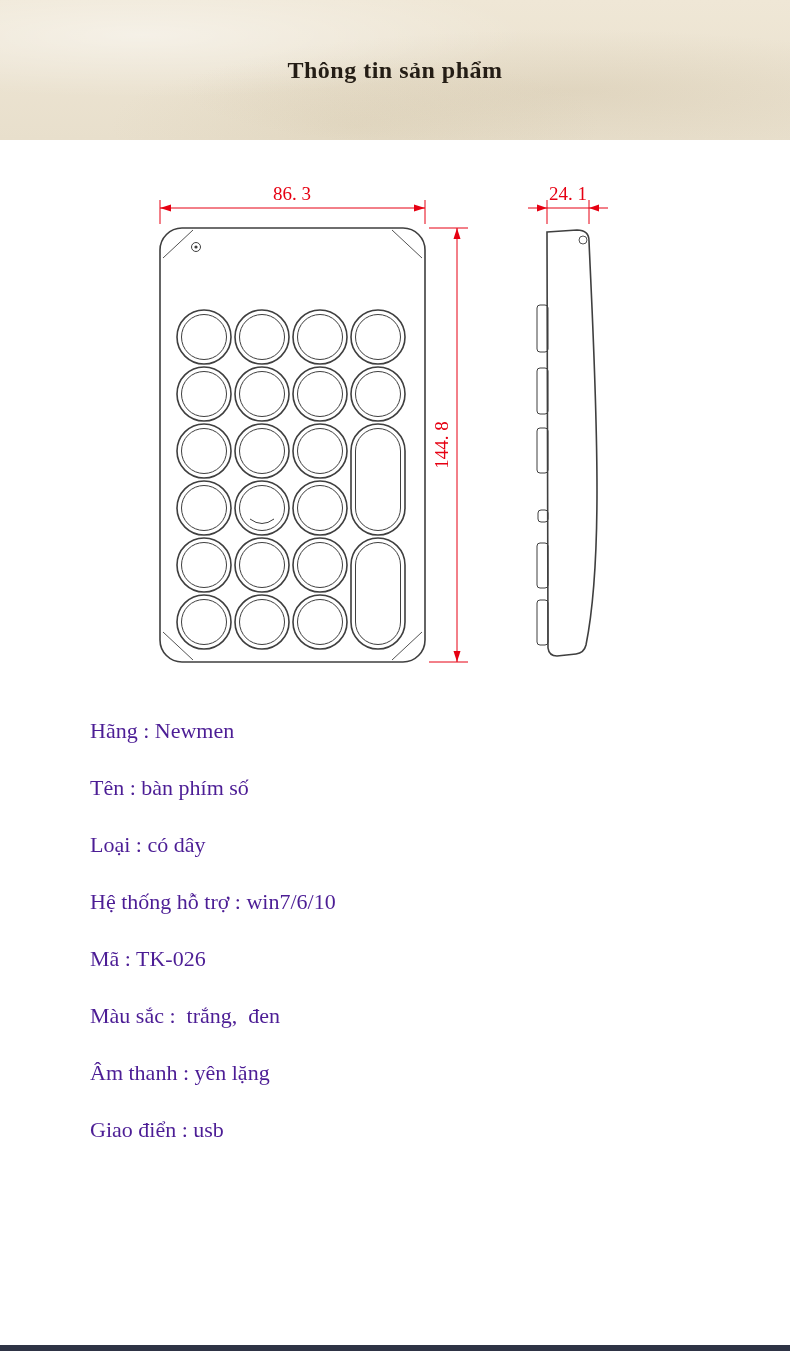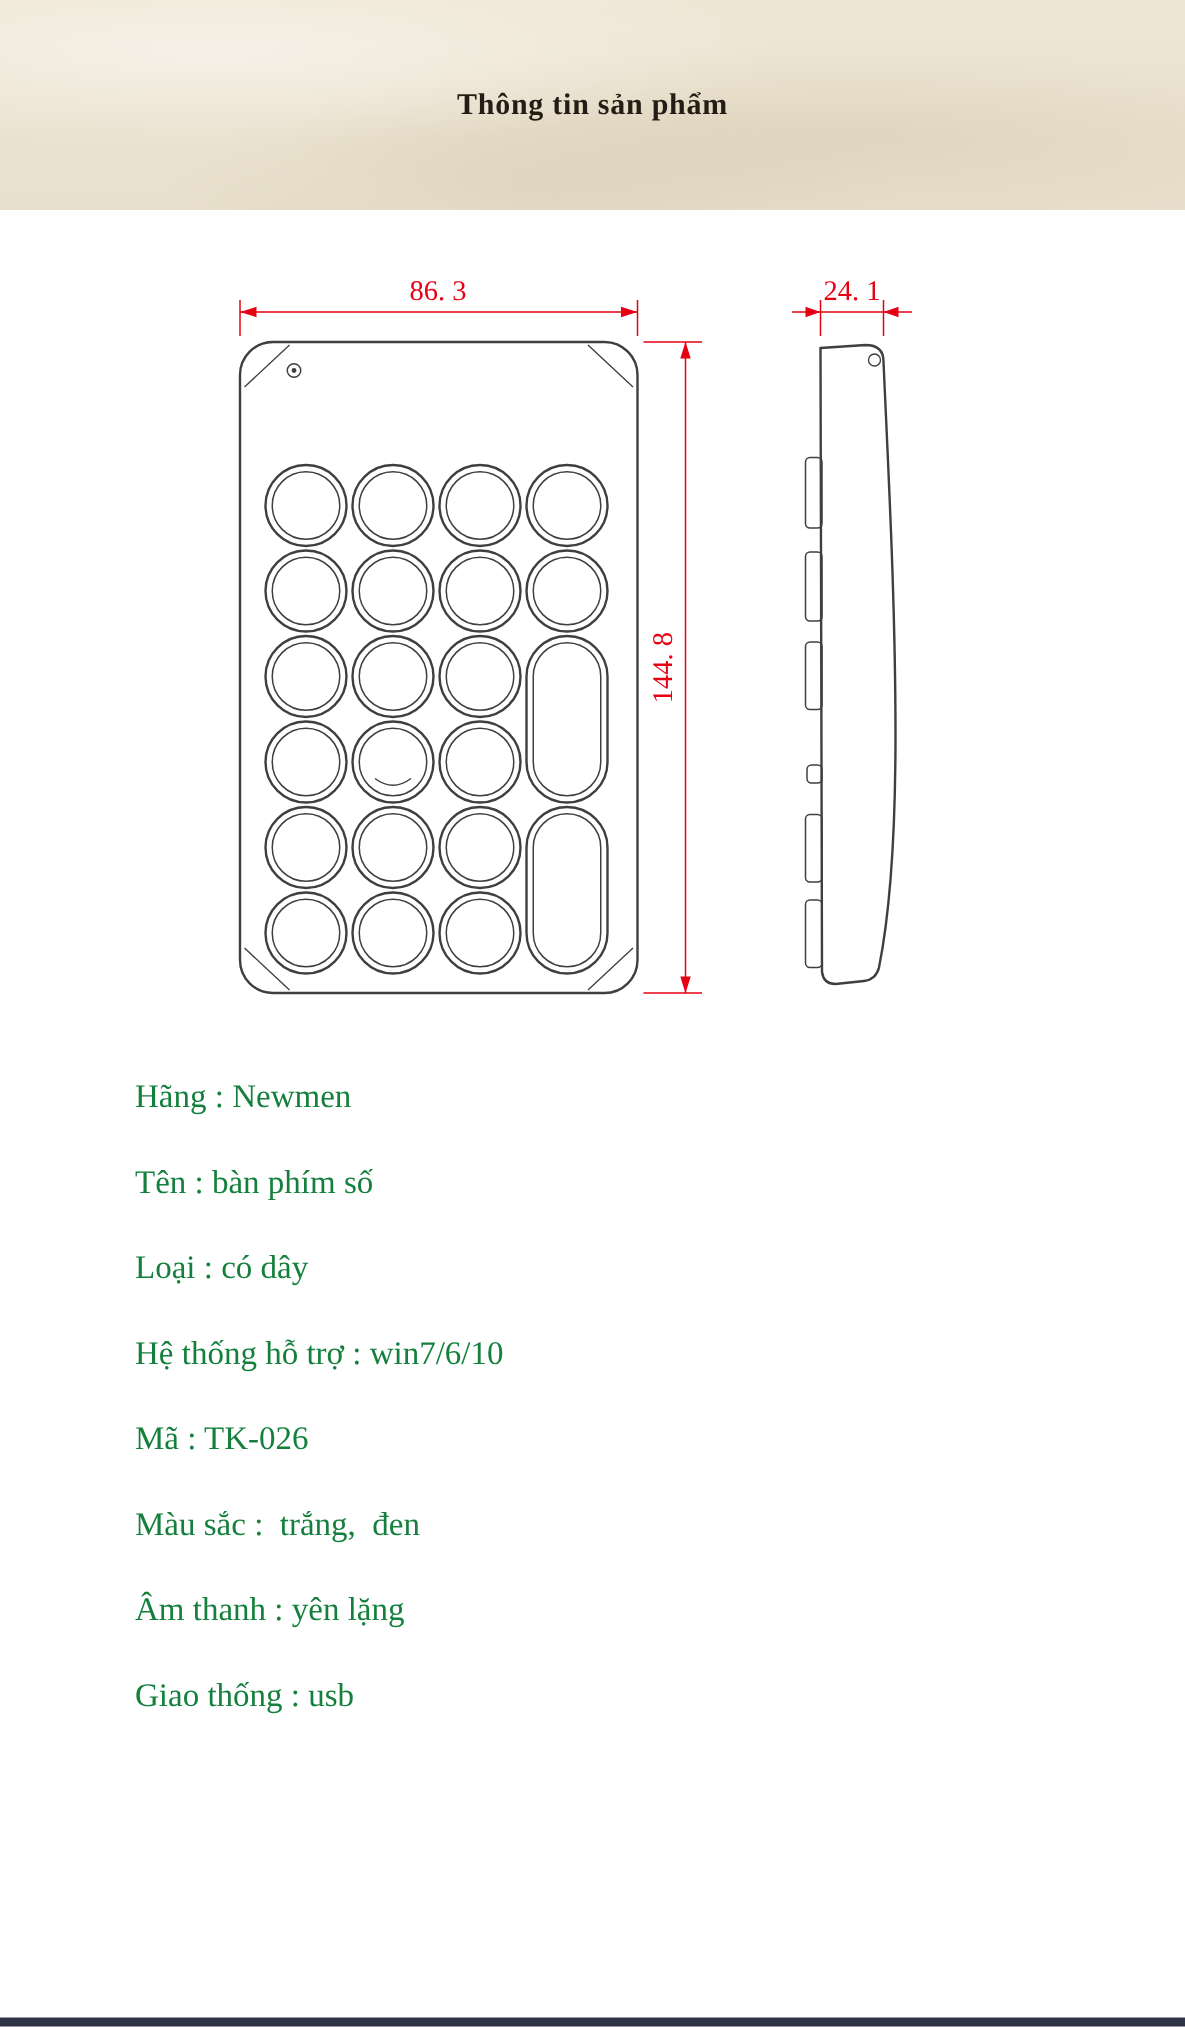--- a/index.html
+++ b/index.html
@@ -13,34 +13,34 @@
     width:100%; height:140px;
     background-color:#ece3d1;
     background-image:
       radial-gradient(ellipse at 18% 25%, rgba(255,255,255,.45), transparent 42%),
       radial-gradient(ellipse at 72% 65%, rgba(176,156,118,.18), transparent 48%),
       radial-gradient(ellipse at 45% 90%, rgba(200,185,150,.20), transparent 40%),
       linear-gradient(180deg,#efe7d6,#e8dfcc);
     display:flex; align-items:center; justify-content:center;
   }
   .banner h1{
-    font-size:20px; font-weight:bold; color:#241d15; letter-spacing:.5px;
+    font-size:24px; font-weight:bold; color:#241d15; letter-spacing:.5px;
   }
   svg.drawing{ display:block; margin-top:20px; }
   .ln  { fill:none; stroke:#3f3f3f; stroke-width:1.6; }
   .ln2 { fill:none; stroke:#3f3f3f; stroke-width:1; }
   .thin{ fill:none; stroke:#3f3f3f; stroke-width:.9; }
   .red { stroke:#e60012; stroke-width:1; fill:none; }
   .redfill{ fill:#e60012; stroke:none; }
   .dim { fill:#e60012; font-family:"Liberation Serif","DejaVu Serif",serif; font-size:19px; }
   .specs{
     margin-left:90px; margin-top:12px;
   }
   .spec-row{
-    font-size:22px; color:#15803d; line-height:57px; white-space:pre;
+    font-size:22px; color:#4c1d95; line-height:57px; white-space:pre;
   }
   .bottom-edge{
     position:absolute; left:0; bottom:0; width:790px; height:6px;
     background:#2e3345;
   }
 </style>
 </head>
 <body>
 
 <div class="banner">
@@ -174,16 +174,16 @@
 </svg>
 
 <div class="specs">
   <div class="spec-row">Hãng : Newmen</div>
   <div class="spec-row">Tên : bàn phím số</div>
   <div class="spec-row">Loại : có dây</div>
   <div class="spec-row">Hệ thống hỗ trợ : win7/6/10</div>
   <div class="spec-row">Mã : TK-026</div>
   <div class="spec-row">Màu sắc :  trắng,  đen</div>
   <div class="spec-row">Âm thanh : yên lặng</div>
-  <div class="spec-row">Giao thống : usb</div>
+  <div class="spec-row">Giao điển : usb</div>
 </div>
 
 <div class="bottom-edge"></div>
 
 </body></html>

